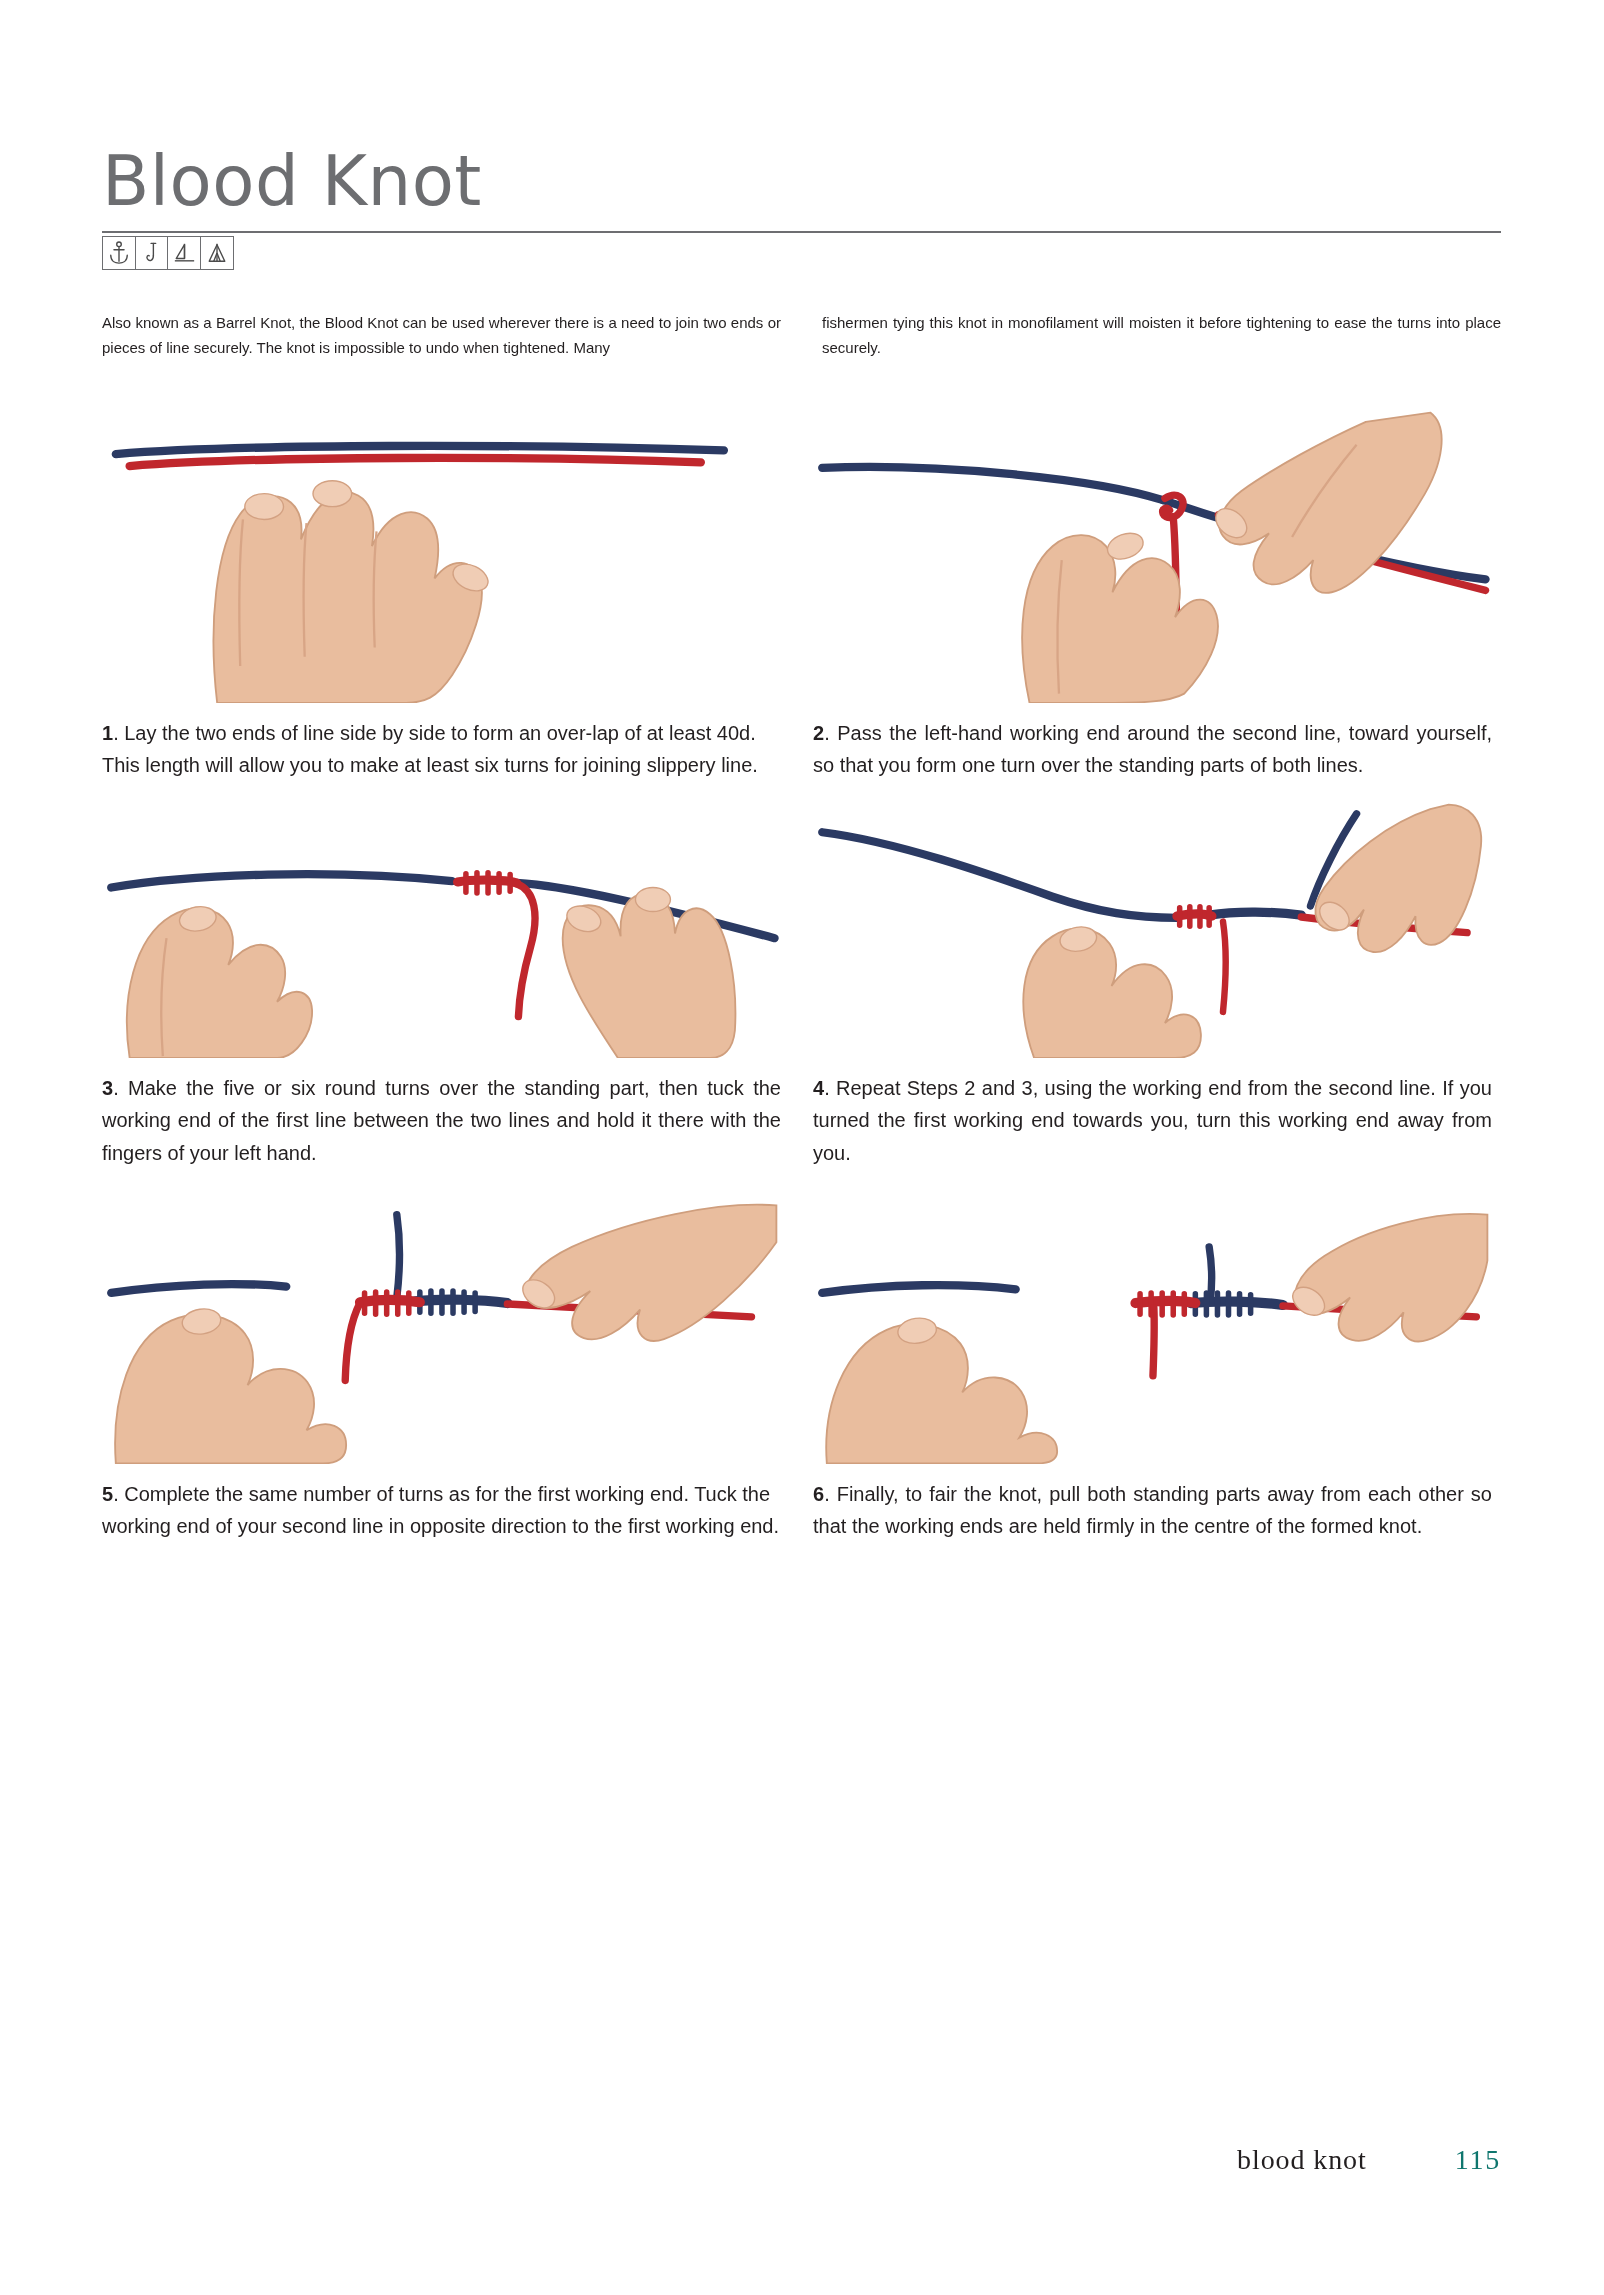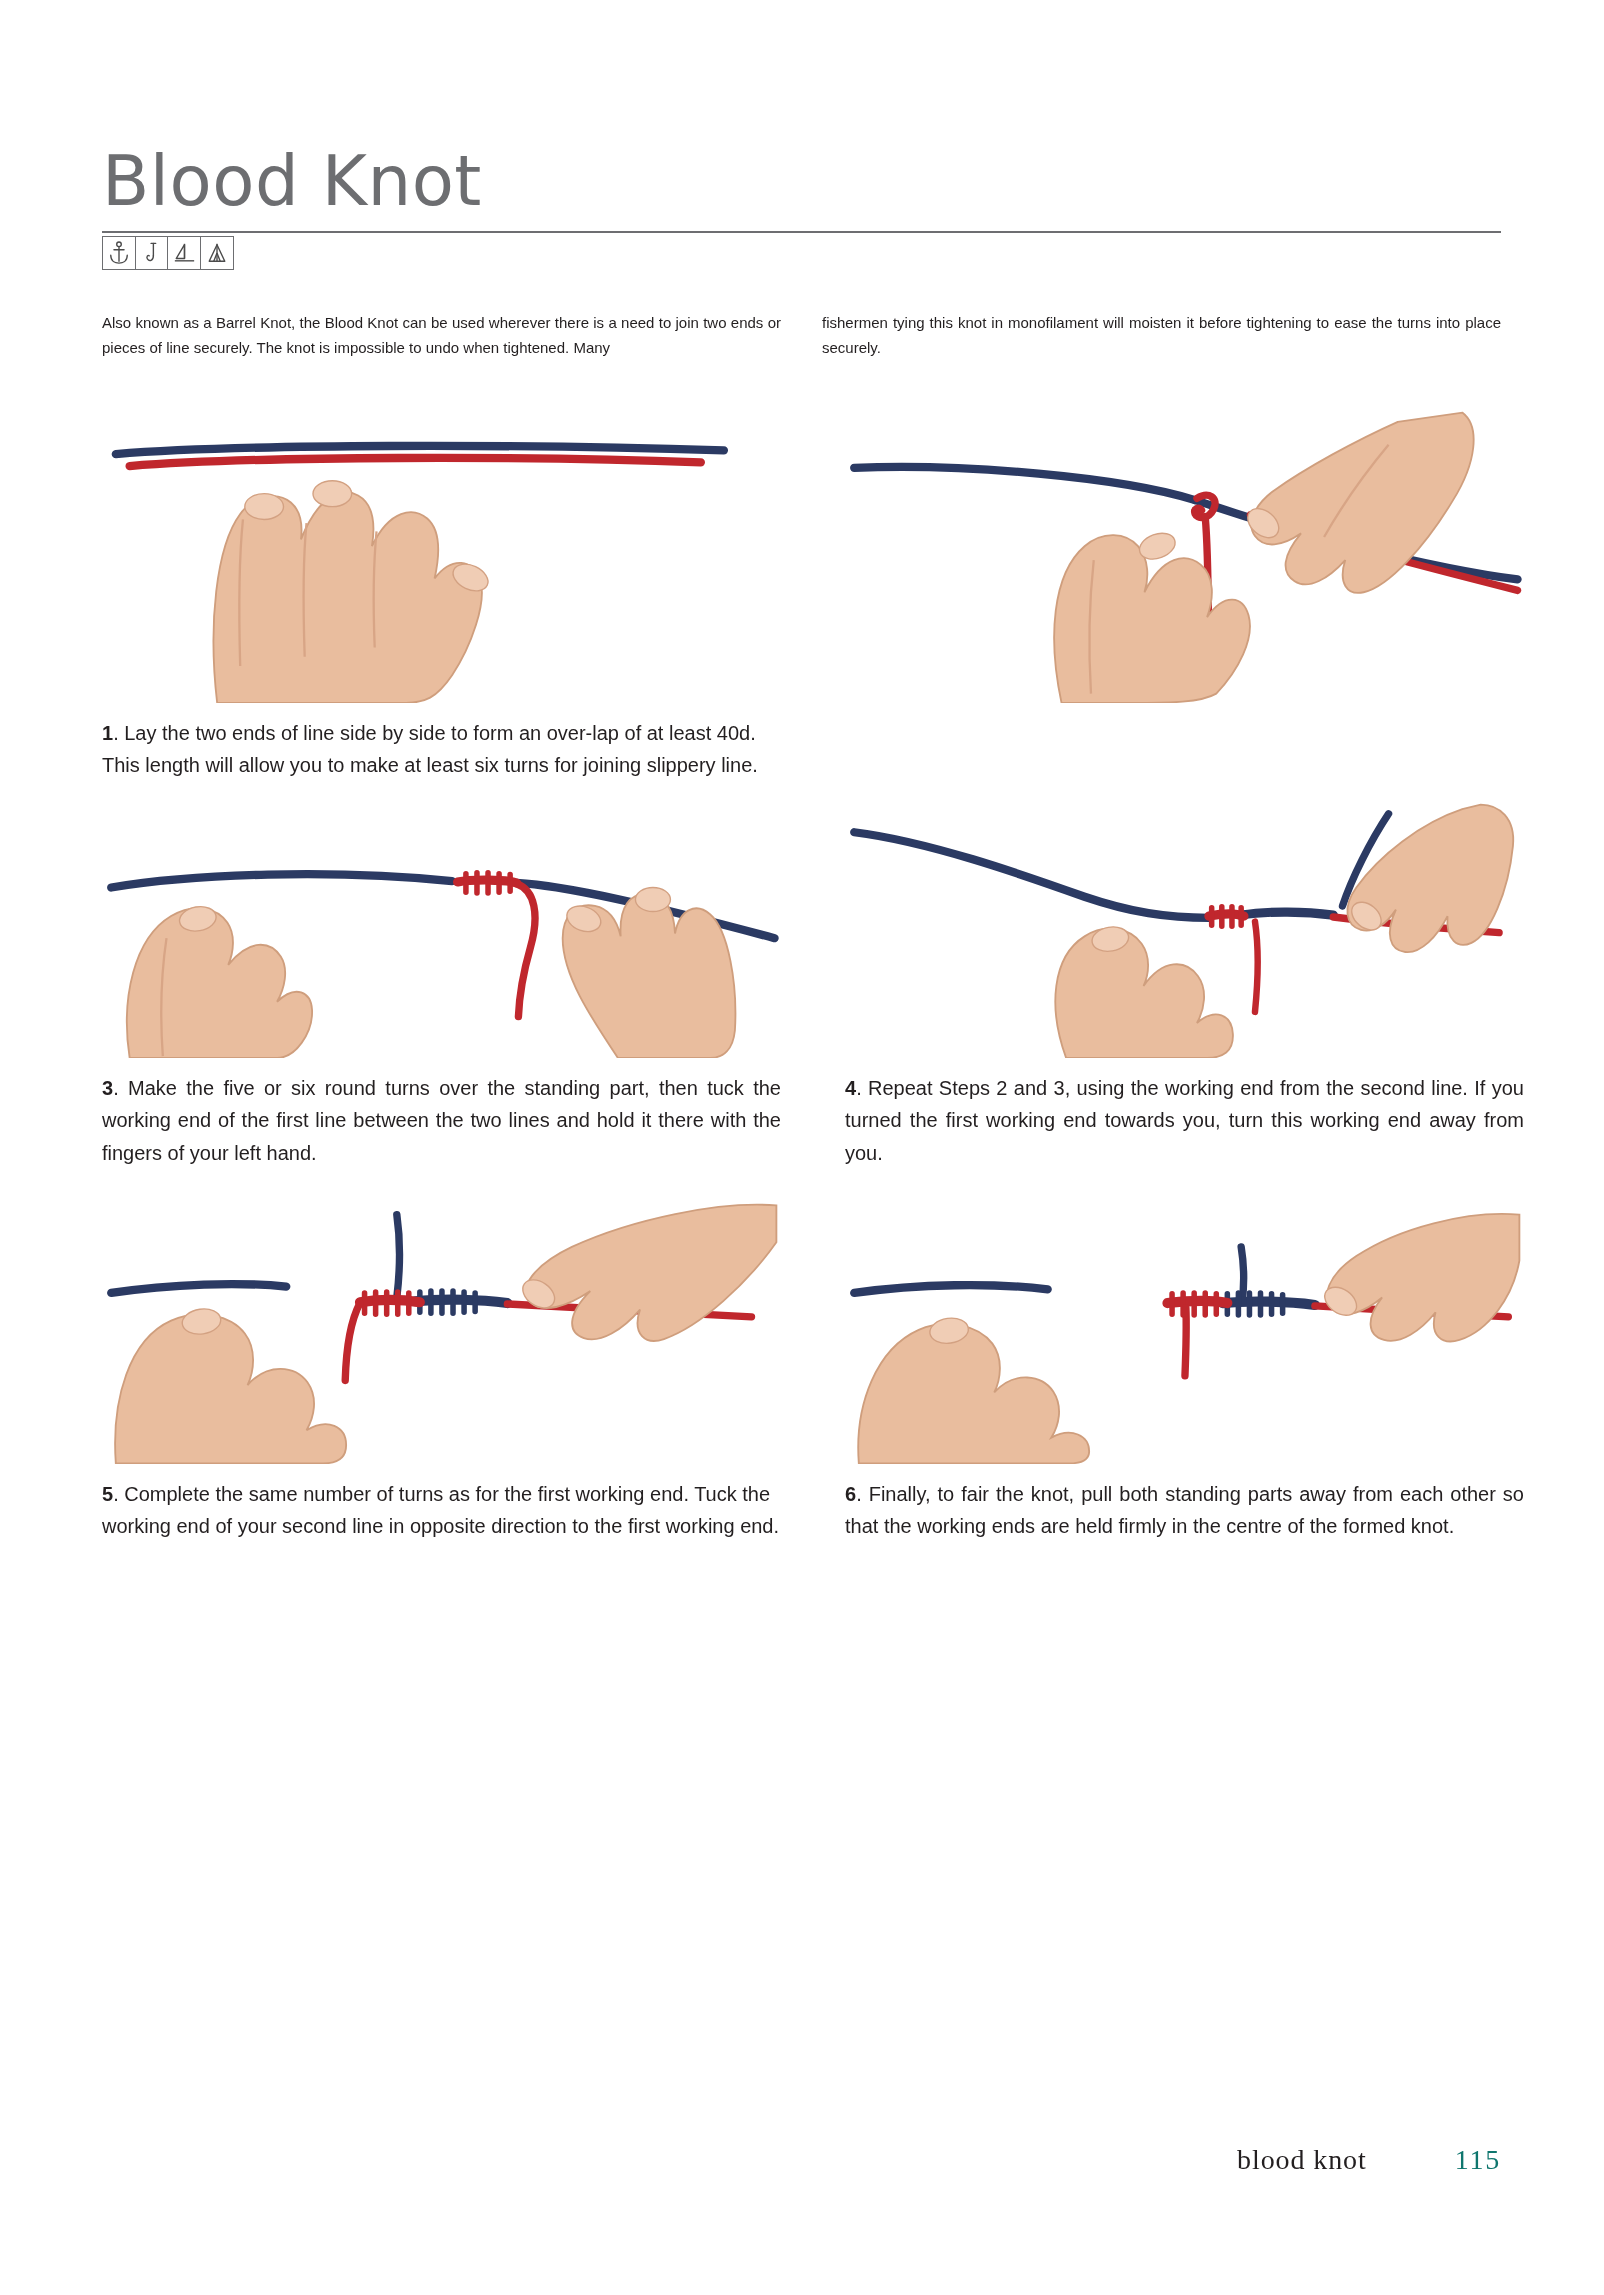--- a/index.html
+++ b/index.html
@@ -79,21 +79,21 @@
     color: #231f20;
     font-weight: 300;
   }
 
   
   .steps {
     margin-top: 48px;
   }
   .step-row {
     display: flex;
-    gap: 64px;
+    gap: 32px;
     margin-bottom: 18.4px;
   }
   .step-cell {
     width: 679px;
   }
   .photo {
     width: 679px;
     position: relative;
     overflow: hidden;
     background: #ffffff;
@@ -246,20 +246,23 @@
               </g>
 
               <g>
                 <path d="M1200 30 C1110 70, 1000 130, 930 180 C890 210, 870 250, 890 278 C910 306, 950 300, 990 272
                          C950 320, 946 356, 976 376 C1006 396, 1050 370, 1086 330
                          C1070 380, 1090 408, 1126 400 C1180 388, 1260 300, 1320 200 C1370 120, 1380 40, 1340 10 Z" fill="#e9bd9e" stroke="#cf9e7d" stroke-width="4"></path>
                 <ellipse cx="908" cy="250" rx="38" ry="26" fill="#f0cdb5" stroke="#d3a182" stroke-width="3" transform="rotate(40 908 250)"></ellipse>
                 <path d="M1180 80 C1130 140, 1080 210, 1040 280" stroke="#d8a586" stroke-width="5" fill="none"></path>
               </g>
             </svg>
+          </div>
+          <div class="step-text justify">
+            <span class="num">2</span><span>. Pass the left-hand working end around the second line, toward yourself, so that you form one turn over the standing parts of both lines.</span>
           </div>
         </div>
 
       </div>
 
       <div class="step-row">
 
         <div class="step-cell">
           <div class="photo">
             <svg viewBox="0 0 1474 560" preserveAspectRatio="xMidYMid meet">

